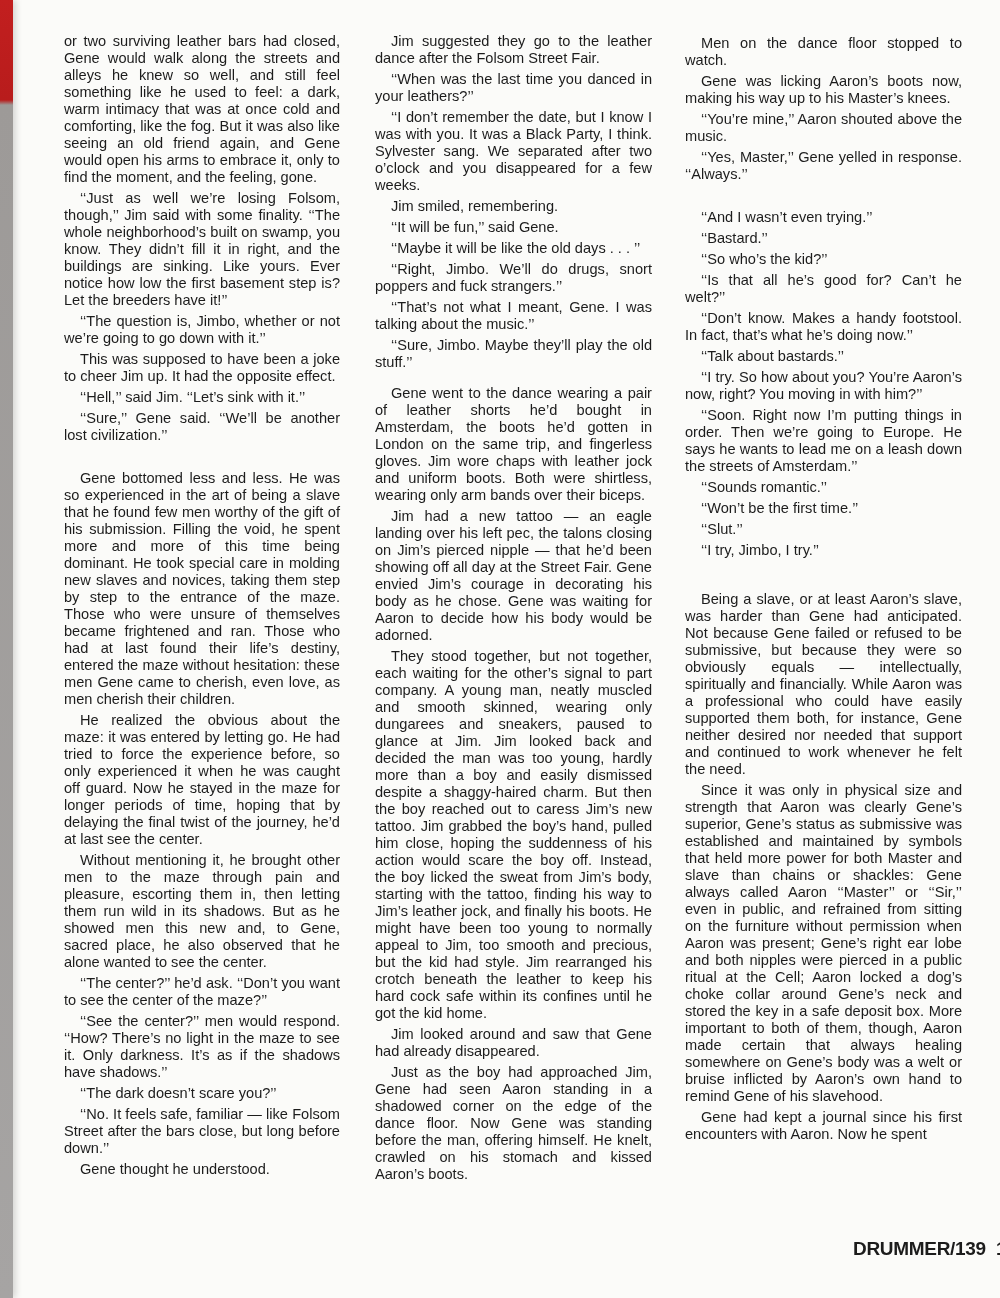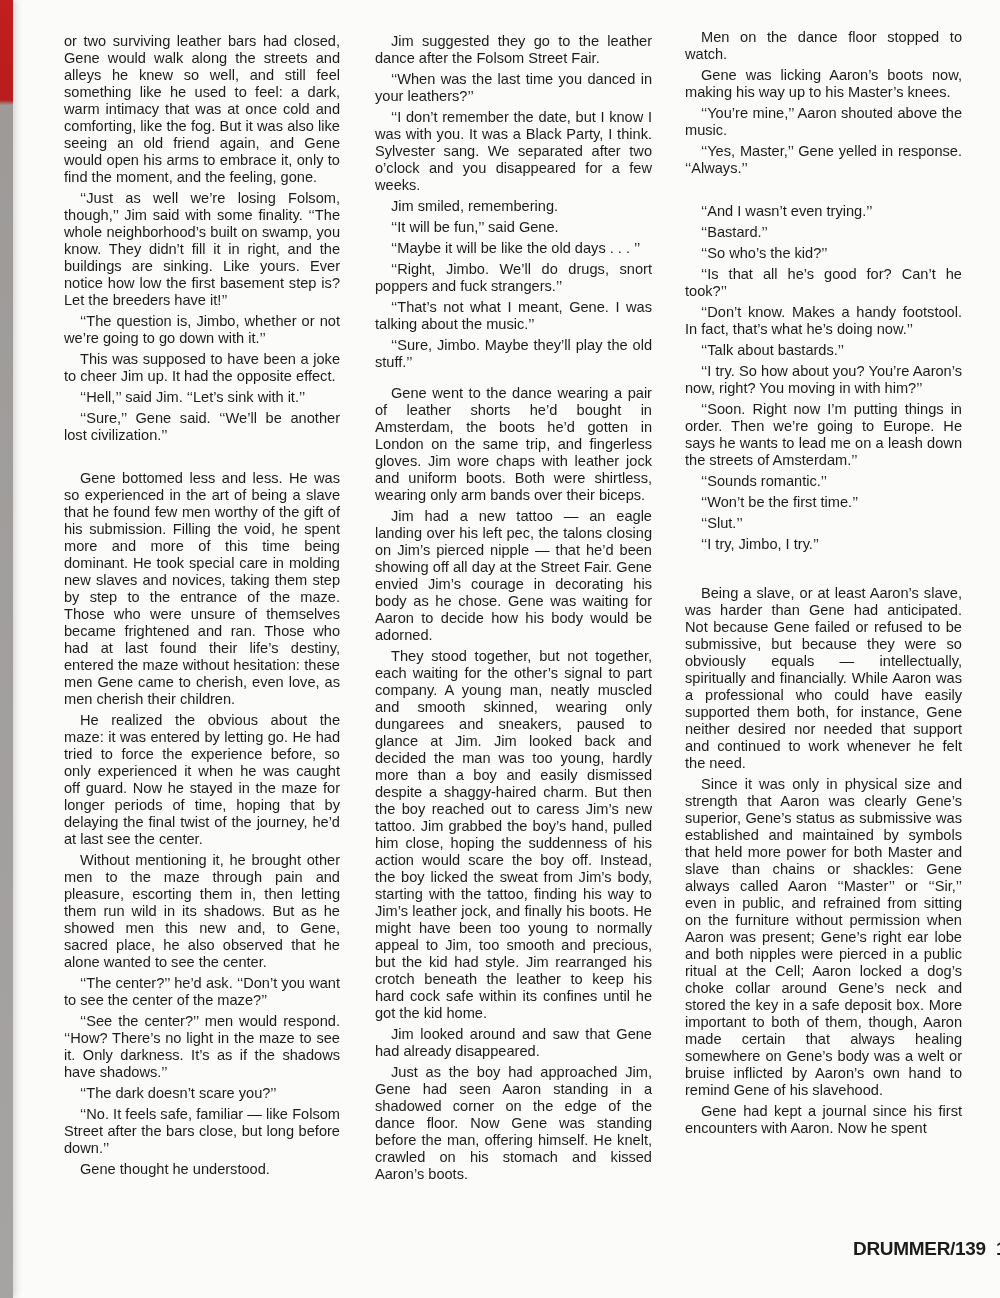--- a/index.html
+++ b/index.html
@@ -14,21 +14,21 @@
     background:linear-gradient(to bottom, #c21f1f 0, #b81c1c 100px, #9d9a98 105px, #a6a4a3 100%);
     box-shadow: 3px 0 6px rgba(0,0,0,0.15);
   }
   .col {
     position:absolute; top:33px;
     font-size:14.6px; line-height:17px;
     text-align:justify;
   }
   .col1 { left:64px;  width:276px; }
   .col2 { left:375px; width:277px; }
-  .col3 { left:685px; width:277px; top:29px; }
+  .col3 { left:685px; width:277px; top:35px; }
   .col p { margin:0 0 4px 0; text-indent:16px; }
   .col p.noindent { text-indent:0; }
   .col .gap { height:22px; }
   .footer {
     position:absolute; top:1238px; left:853px;
     font-size:19px; font-weight:bold; letter-spacing:-0.3px;
     font-family:"Liberation Sans", sans-serif;
   }
   .footer span { margin-left:10px; }
 </style>
@@ -73,21 +73,21 @@
   </div>
 <div class="col col3">
     <p>Men on the dance floor stopped to watch.</p>
     <p>Gene was licking Aaron’s boots now, making his way up to his Master’s knees.</p>
     <p>‘‘You’re mine,’’ Aaron shouted above the music.</p>
     <p>‘‘Yes, Master,’’ Gene yelled in response. ‘‘Always.’’</p>
     <div class="gap"></div>
     <p>‘‘And I wasn’t even trying.’’</p>
     <p>‘‘Bastard.’’</p>
     <p>‘‘So who’s the kid?’’</p>
-    <p>‘‘Is that all he’s good for? Can’t he took?’’</p>
+    <p>‘‘Is that all he’s good for? Can’t he welt?’’</p>
     <p>‘‘Don’t know. Makes a handy footstool. In fact, that’s what he’s doing now.’’</p>
     <p>‘‘Talk about bastards.’’</p>
     <p>‘‘I try. So how about you? You’re Aaron’s now, right? You moving in with him?’’</p>
     <p>‘‘Soon. Right now I’m putting things in order. Then we’re going to Europe. He says he wants to lead me on a leash down the streets of Amsterdam.’’</p>
     <p>‘‘Sounds romantic.’’</p>
     <p>‘‘Won’t be the first time.’’</p>
     <p>‘‘Slut.’’</p>
     <p>‘‘I try, Jimbo, I try.’’</p>
     <div class="gap" style="height: 28px;"></div>
     <p>Being a slave, or at least Aaron’s slave, was harder than Gene had anticipated. Not because Gene failed or refused to be submissive, but because they were so obviously equals — intellectually, spiritually and financially. While Aaron was a professional who could have easily supported them both, for instance, Gene neither desired nor needed that support and continued to work whenever he felt the need.</p>

